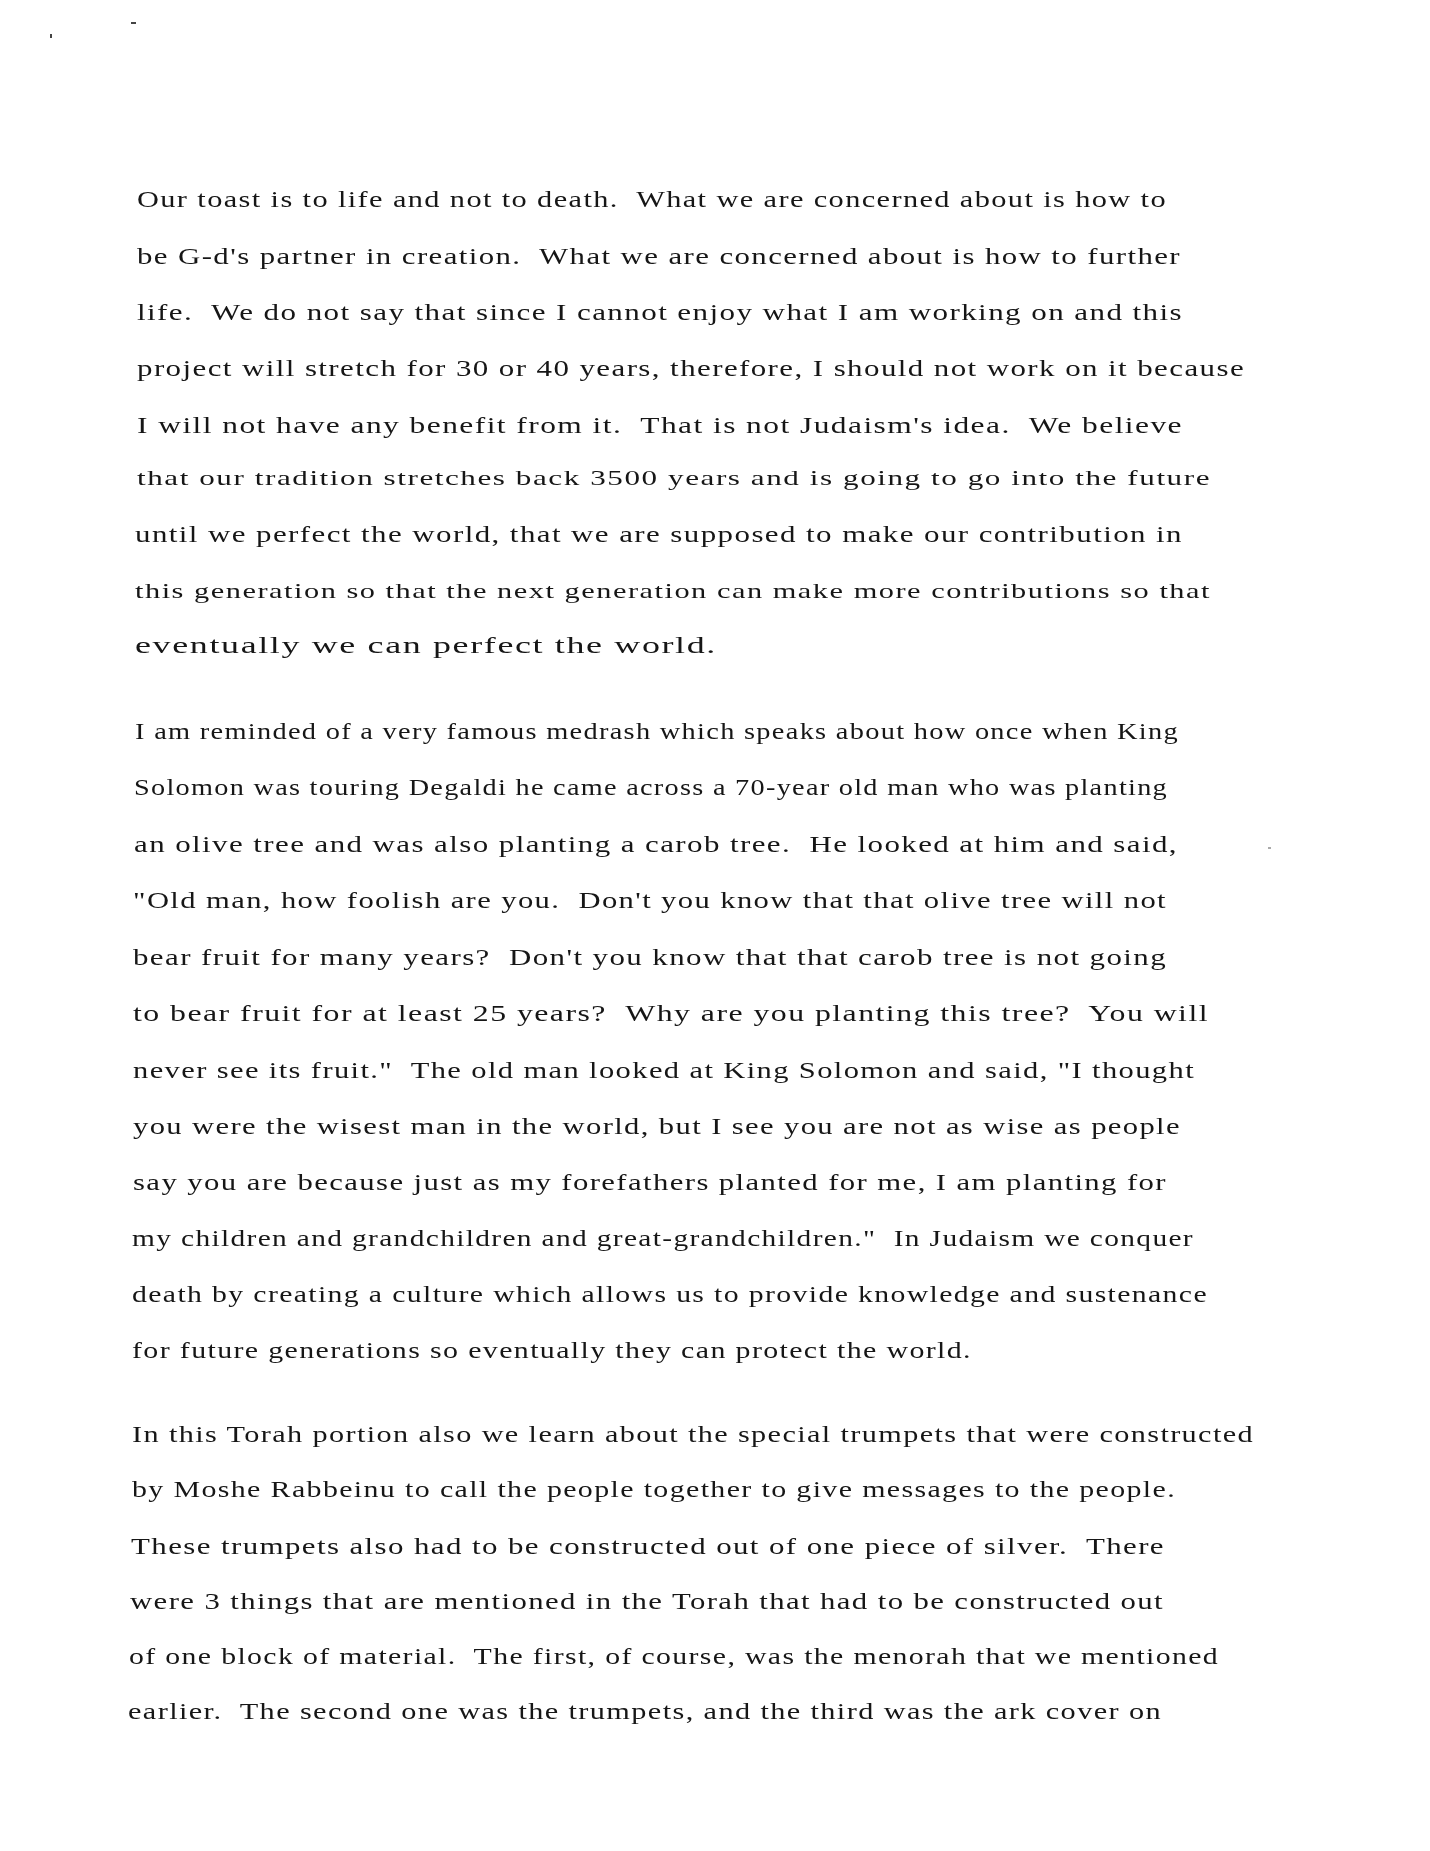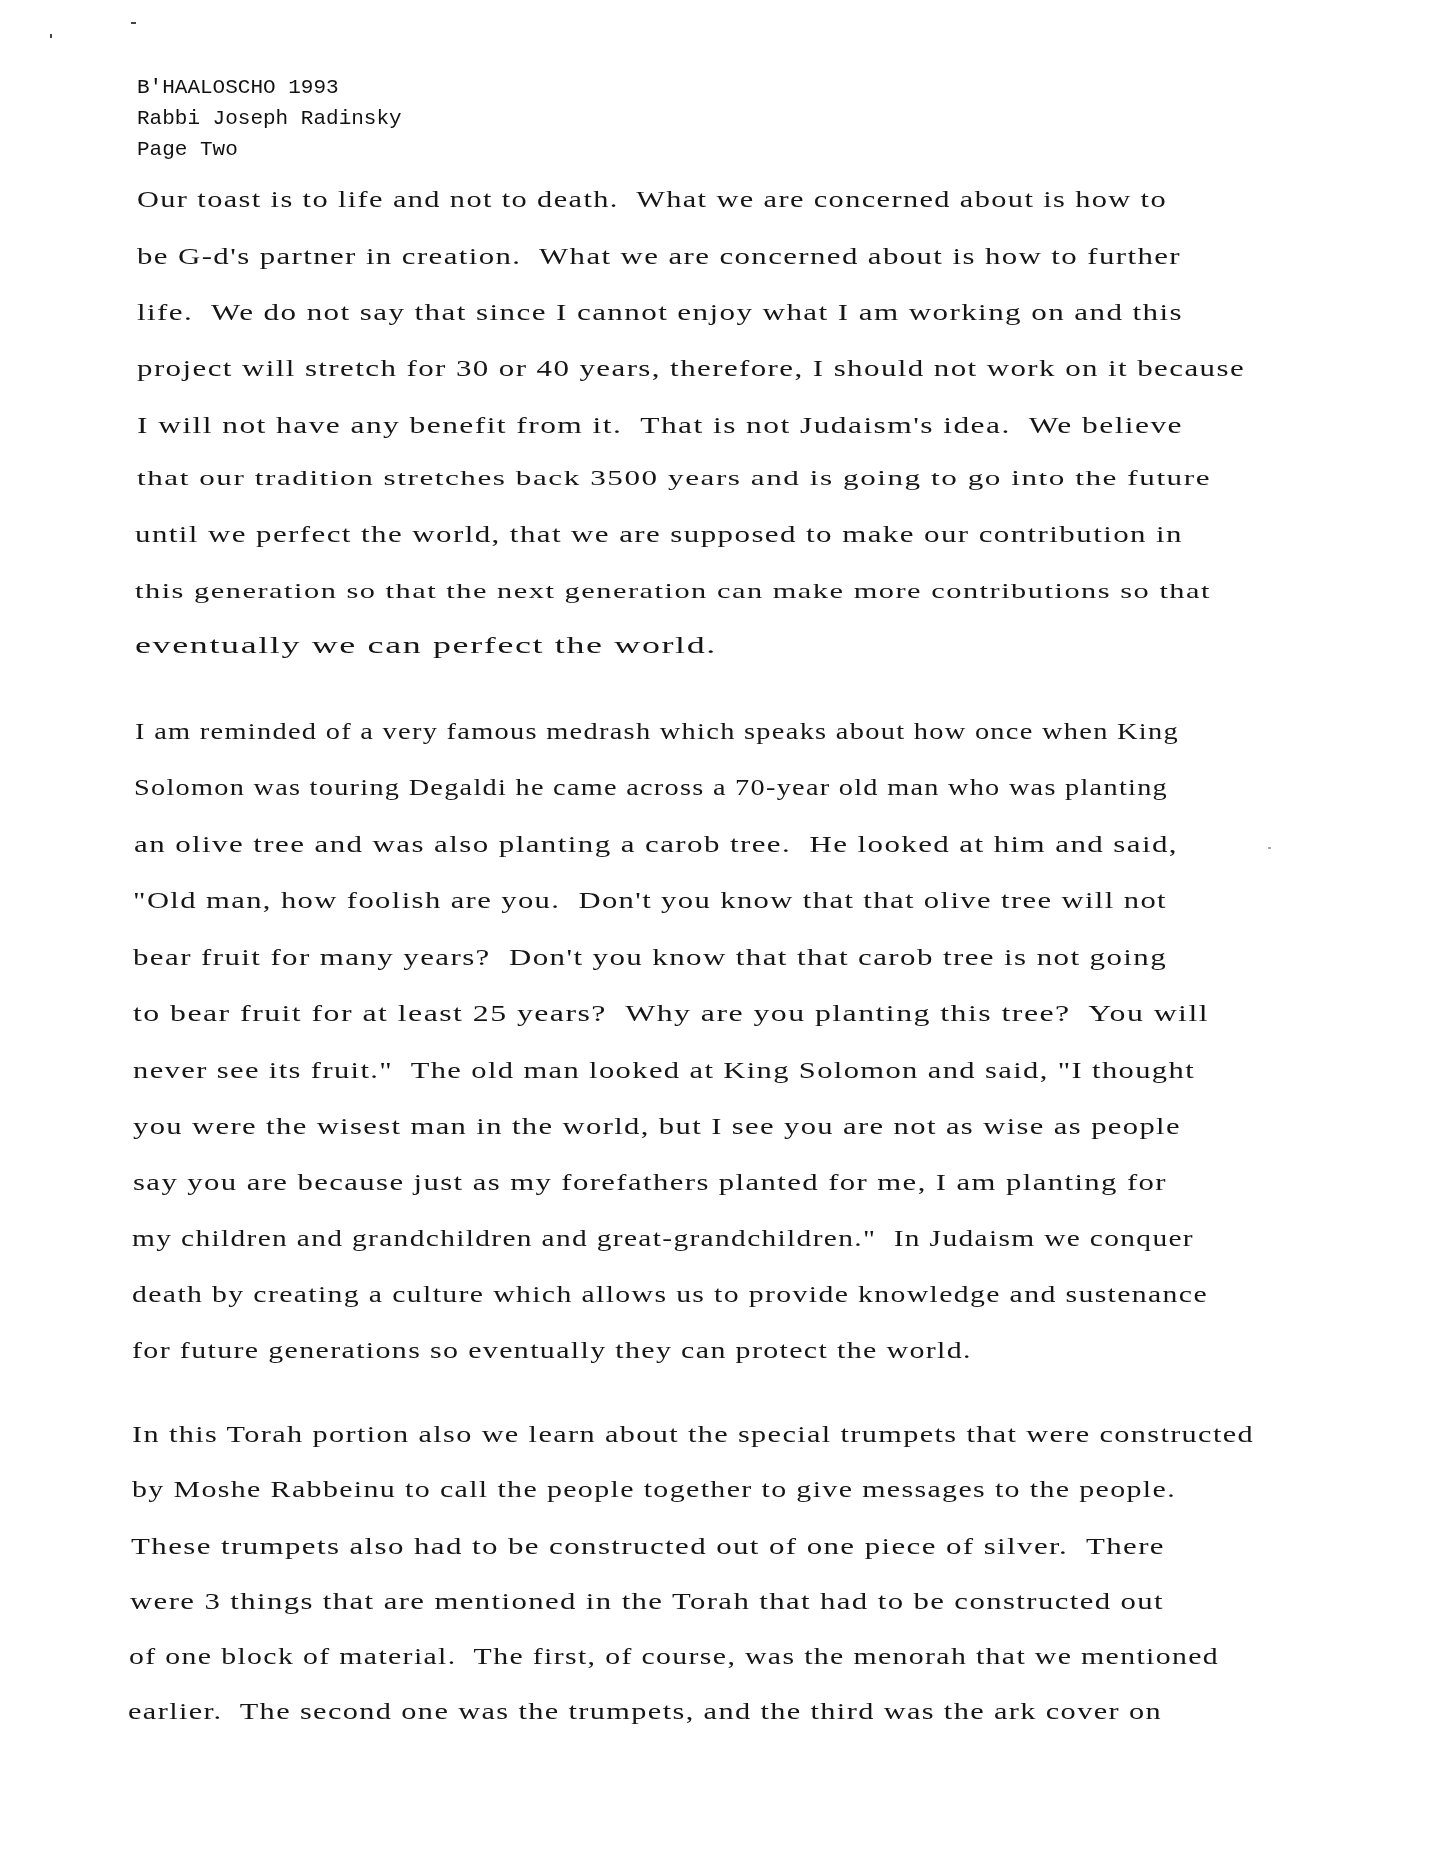--- a/index.html
+++ b/index.html
@@ -52,25 +52,20 @@
   </style>
 </head>
 <body>
 
 <div class="page">
 
   <div class="speck" style="left:131px;top:22px;width:5px;height:2px;"></div>
   <div class="speck" style="left:50px;top:34px;width:2px;height:4px;"></div>
   <div class="speck" style="left:1268px;top:847px;width:3px;height:2px;background:#aaa;"></div>
 
-  <div class="header">
-    <span class="header-line">B'HAALOSCHO 1993</span>
-    <span class="header-line">Rabbi Joseph Radinsky</span>
-    <span class="header-line">Page Two</span>
-  </div>
 
   <div>
     <div class="line" style="left: 137px; top: 186px; transform: scaleX(1.2642);">Our toast is to life and not to death.  What we are concerned about is how to</div>
     <div class="line" style="left: 137px; top: 243px; transform: scaleX(1.2838);">be G-d's partner in creation.  What we are concerned about is how to further</div>
     <div class="line" style="left: 137px; top: 299px; transform: scaleX(1.2929);">life.  We do not say that since I cannot enjoy what I am working on and this</div>
     <div class="line" style="left: 137px; top: 355px; transform: scaleX(1.2888);">project will stretch for 30 or 40 years, therefore, I should not work on it because</div>
     <div class="line" style="left: 137px; top: 412px; transform: scaleX(1.3107);">I will not have any benefit from it.  That is not Judaism's idea.  We believe</div>
     <div class="line" style="left: 137px; top: 465px; font-size: 22px; transform: scaleX(1.4151);">that our tradition stretches back 3500 years and is going to go into the future</div>
     <div class="line" style="left: 135px; top: 521px; transform: scaleX(1.2895);">until we perfect the world, that we are supposed to make our contribution in</div>
     <div class="line" style="left: 135px; top: 578px; font-size: 22px; transform: scaleX(1.38);">this generation so that the next generation can make more contributions so that</div>

